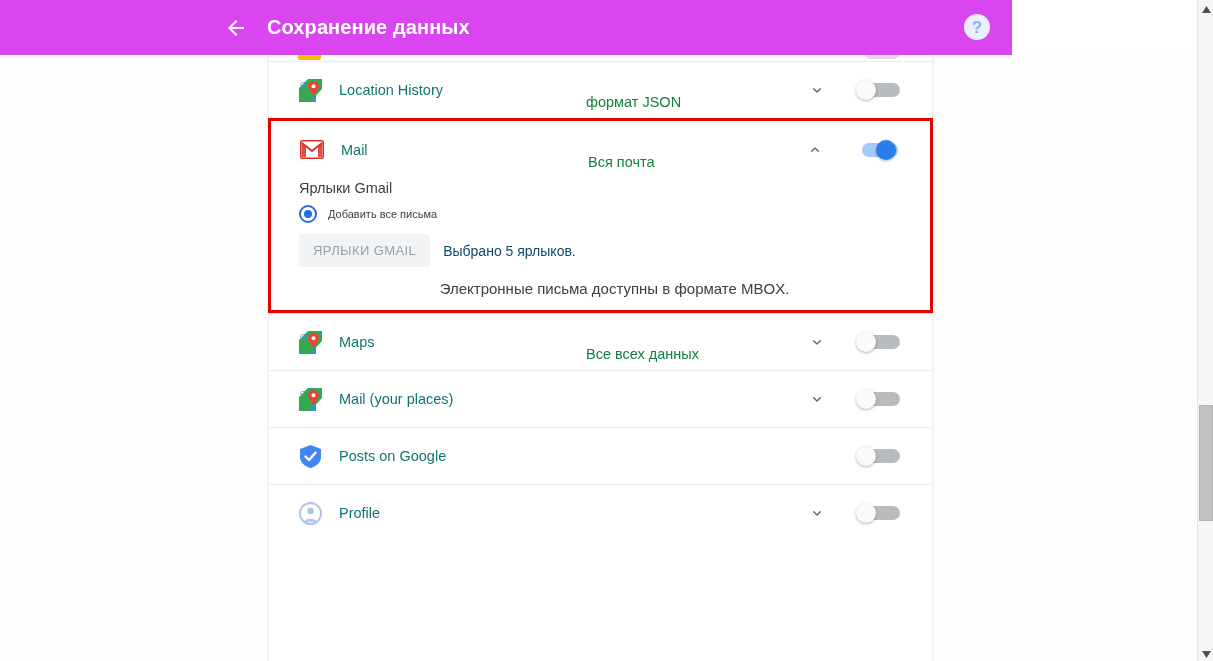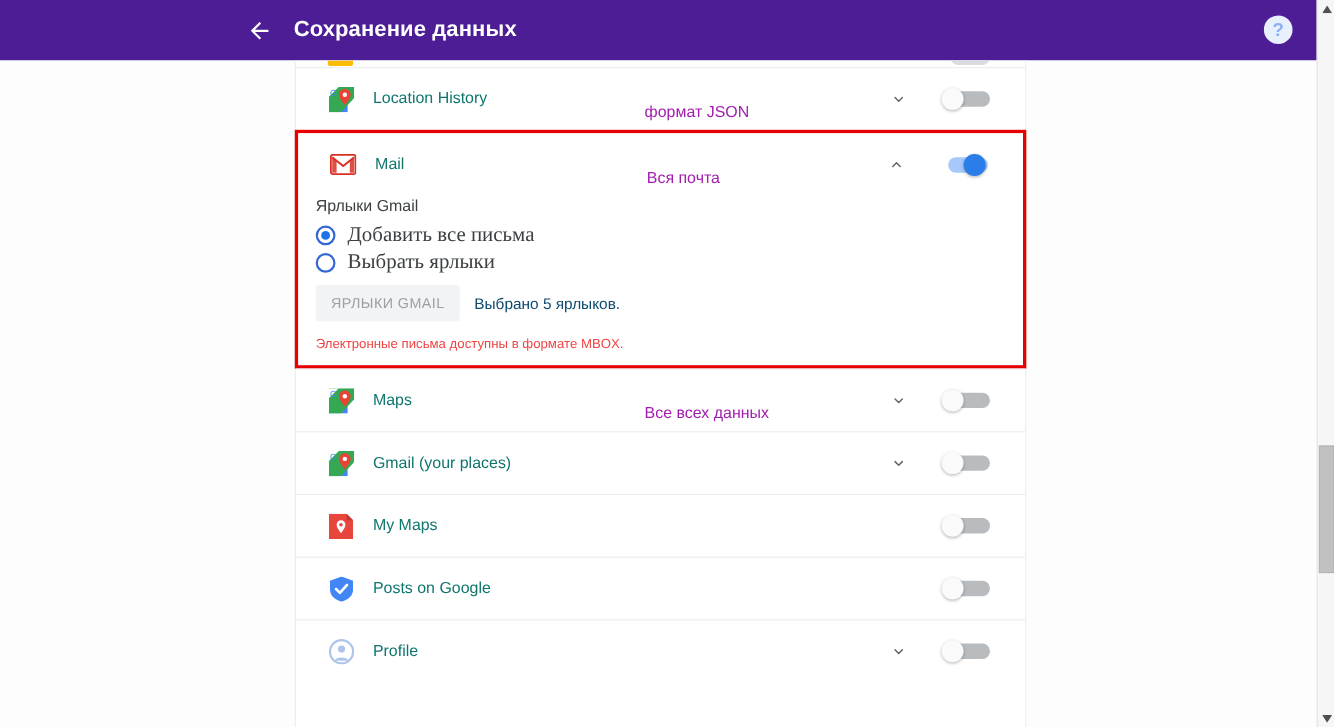--- a/index.html
+++ b/index.html
@@ -7,22 +7,22 @@
     width: 1213px; height: 661px;
     overflow: hidden;
     background: #ffffff;
     font-family: "Liberation Sans", sans-serif;
     -webkit-font-smoothing: antialiased;
   }
 
   
   .appbar {
     position: absolute; top: 0; left: 0;
-    width: 1197px; height: 55px;
-    background: #4c1d95;
+    width: 1012px; height: 55px;
+    background: #d946ef;
     display: flex; align-items: center;
   }
   .back-btn {
     width: 40px; height: 40px;
     margin-left: 216px;
     display: flex; align-items: center; justify-content: center;
     cursor: pointer;
   }
   .back-btn svg { display: block; }
   .appbar-title {
@@ -86,21 +86,21 @@
   .row-label {
     margin-left: 17px;
     font-size: 14.5px;
     color: #0f766e;
     white-space: nowrap;
   }
   .row-value {
     position: absolute;
     left: 317px;
     font-size: 14.5px;
-    color: #a21caf;
+    color: #15803d;
     white-space: nowrap;
     margin-top: 24px;
   }
   .chev {
     position: absolute;
     right: 105px;
     width: 20px; height: 20px;
     display: flex; align-items: center; justify-content: center;
     cursor: pointer;
   }
@@ -127,20 +127,21 @@
 
   
   .mail-block {
     position: relative;
     border: 3px solid #e60000;
     margin: 0 -1px;
   }
   .mail-block .row { border-top: none; }
   .mail-body {
     padding: 2px 0 13px 16px;
+    margin-left: 12px;
   }
   .mail-body h4 {
     font-size: 14.5px;
     font-weight: normal;
     color: #3c4043;
     margin: 0 0 5px 0;
   }
   .radio-row {
     display: flex; align-items: center;
     height: 25px;
@@ -157,23 +158,22 @@
   .radio.checked::after {
     content: "";
     position: absolute;
     left: 3px; top: 3px;
     width: 8px; height: 8px;
     border-radius: 50%;
     background: #1a73e8;
   }
   .radio-label {
     margin-left: 11px;
-    font-size: 19px;
+    font-size: 11px;
     color: #3c4043;
-    font-family: Liberation Serif, serif;
   }
   .labels-line {
     display: flex; align-items: center;
     margin-top: 8px;
   }
   .labels-btn {
     background: #f1f3f4;
     color: #9aa0a6;
     font-size: 13px;
     letter-spacing: .4px;
@@ -183,22 +183,23 @@
     cursor: pointer;
     font-family: "Liberation Sans", sans-serif;
   }
   .labels-note {
     margin-left: 13px;
     font-size: 14px;
     color: #0c4a6e;
   }
   .mbox-note {
     margin-top: 13px;
-    font-size: 12px;
-    color: #ef4444;
+    font-size: 15px;
+    color: #404040;
+    text-align: center;
   }
 
   
   .scrollbar {
     position: absolute; right: 0; top: 0;
     width: 16px; height: 661px;
     background: #f6f6f6;
     border-left: 1px solid #e4e4e4;
   }
   .sb-arrow {
@@ -294,24 +295,20 @@
       </div>
 
       <div class="mail-body">
         <h4>Ярлыки Gmail</h4>
 
         <div class="radio-row">
           <div class="radio checked"></div>
           <div class="radio-label">Добавить все письма</div>
         </div>
 
-        <div class="radio-row">
-          <div class="radio"></div>
-          <div class="radio-label">Выбрать ярлыки</div>
-        </div>
 
         <div class="labels-line">
           <button class="labels-btn">ЯРЛЫКИ GMAIL</button>
           <span class="labels-note">Выбрано 5 ярлыков.</span>
         </div>
 
         <div class="mbox-note">Электронные письма доступны в формате MBOX.</div>
       </div>
     </div>
 
@@ -345,50 +342,34 @@
         <svg width="23" height="23" viewBox="0 0 23 23">
           <rect width="23" height="23" rx="2" fill="#ffffff"></rect>
           <path d="M0 14 L8 6 L17 15 L17 23 L0 23 Z" fill="#4285f4"></path>
           <path d="M0 0 L23 0 L23 10 L11 23 L0 23 Z" fill="#34a853"></path>
           <path d="M0 0 L9 0 L0 9 Z" fill="#ffffff"></path>
           <text x="1" y="8" font-size="8" fill="#4285f4" font-family="Liberation Sans, sans-serif">G</text>
           <path d="M14.5 2 C17.5 2 19.8 4.3 19.8 7.2 C19.8 11 14.5 16.5 14.5 16.5 C14.5 16.5 9.2 11 9.2 7.2 C9.2 4.3 11.5 2 14.5 2 Z" fill="#ea4335"></path>
           <circle cx="14.5" cy="7.2" r="2" fill="#ffffff"></circle>
         </svg>
       </div>
-      <div class="row-label">Gmail (your places)</div>
+      <div class="row-label">Mail (your places)</div>
       <div class="row-value"></div>
       <div class="chev">
         <svg width="16" height="16" viewBox="0 0 24 24">
             <path d="M7 10l5 5 5-5" stroke="#5f6368" stroke-width="2" fill="none" stroke-linecap="round" stroke-linejoin="round"></path>
           </svg>
       </div>
       <div class="toggle">
         <div class="track"></div>
         <div class="knob"></div>
       </div>
     </div>
 
 
-    <div class="row">
-      <div class="row-icon">
-        <svg width="22" height="23" viewBox="0 0 22 23">
-          <path d="M0 0 L16 0 L22 6 L22 23 L0 23 Z" fill="#e8453c"></path>
-          <path d="M16 0 L22 6 L16 6 Z" fill="#c5362f"></path>
-          <path d="M11 6 C13.2 6 15 7.8 15 10 C15 13 11 17.5 11 17.5 C11 17.5 7 13 7 10 C7 7.8 8.8 6 11 6 Z" fill="#ffffff"></path>
-          <circle cx="11" cy="10" r="1.6" fill="#e8453c"></circle>
-        </svg>
-      </div>
-      <div class="row-label">My Maps</div>
-      <div class="row-value"></div>
-      <div class="toggle">
-        <div class="track"></div>
-        <div class="knob"></div>
-      </div>
-    </div>
 
     <div class="row">
       <div class="row-icon">
         <svg width="21" height="23" viewBox="0 0 21 23">
           <path d="M10.5 0 L21 4 L21 12 C21 18 15.5 21.8 10.5 23 C5.5 21.8 0 18 0 12 L0 4 Z" fill="#4285f4"></path>
           <path d="M5.5 11.5 L9 15 L15.5 7.8" stroke="#ffffff" stroke-width="2.4" fill="none" stroke-linecap="round" stroke-linejoin="round"></path>
         </svg>
       </div>
       <div class="row-label">Posts on Google</div>
       <div class="row-value"></div>

